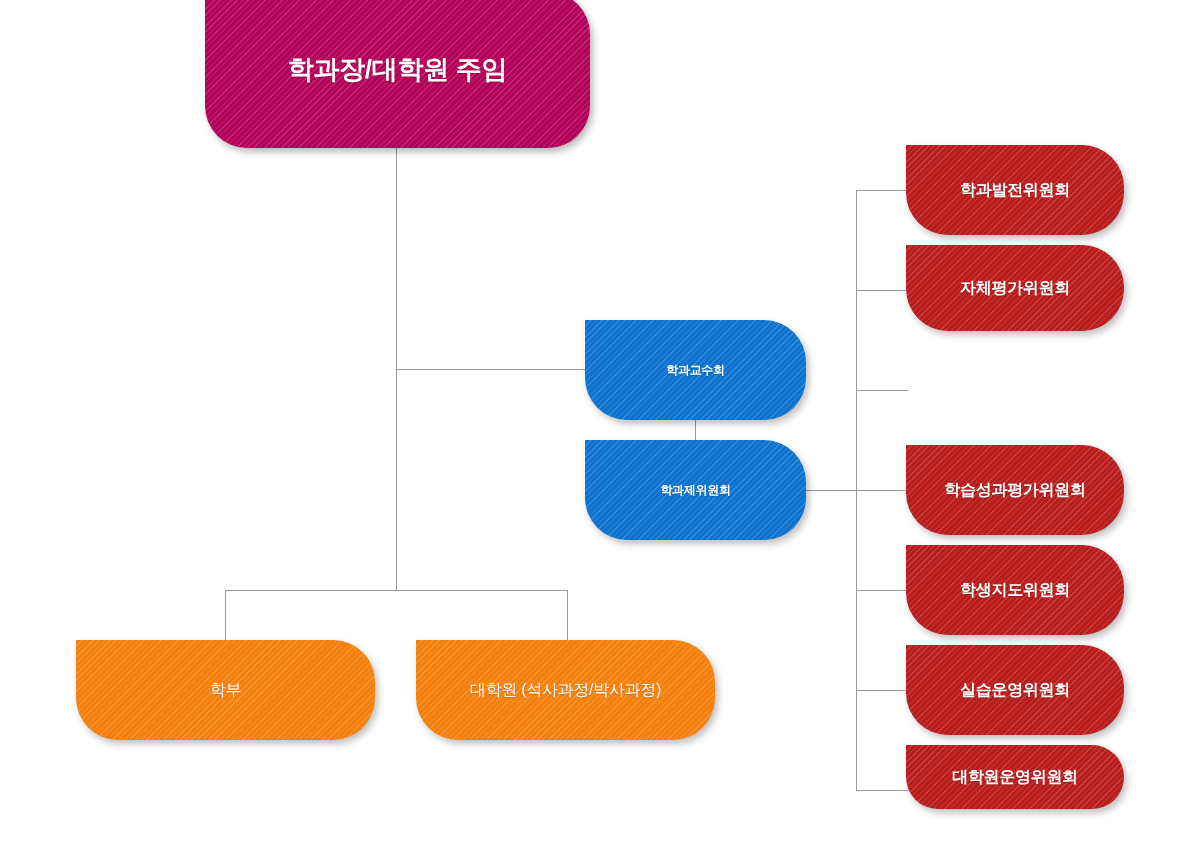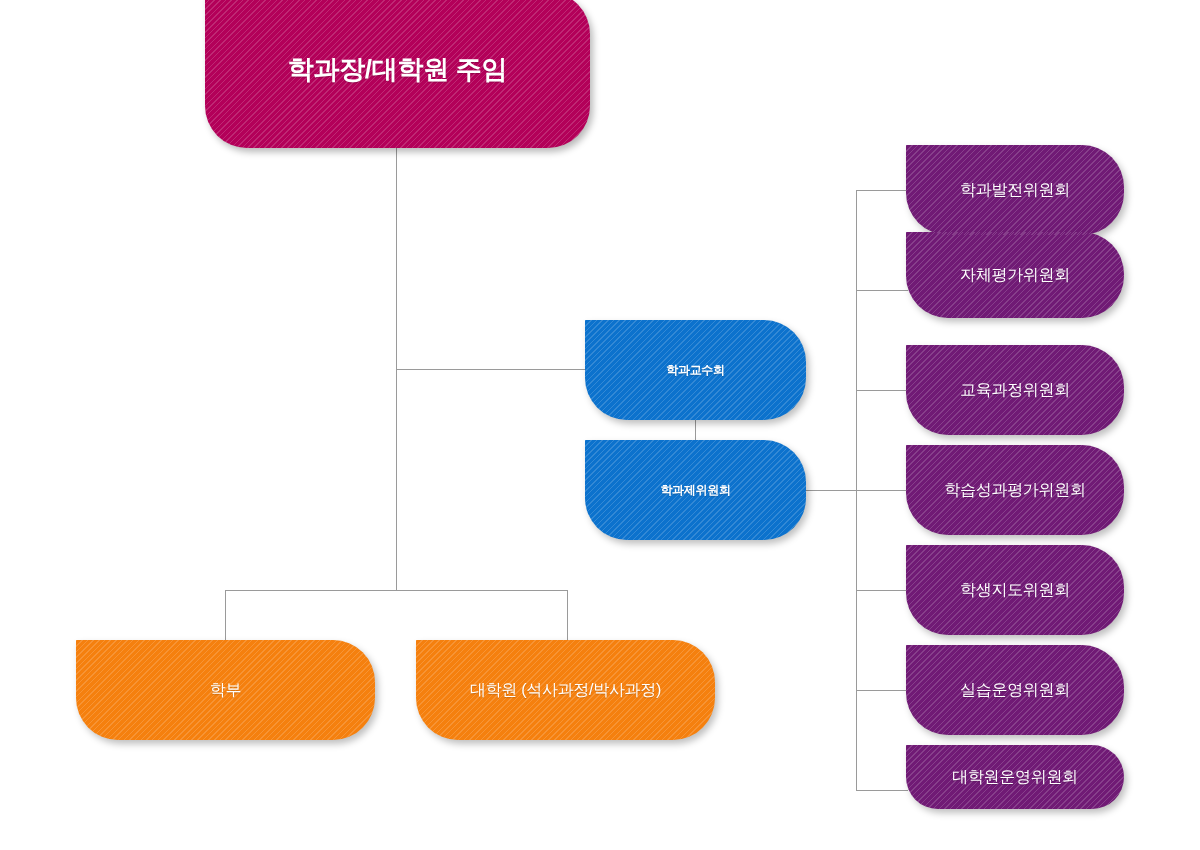--- a/index.html
+++ b/index.html
@@ -80,24 +80,24 @@
   .node-orange {
     background-color: #f5800e;
     border-radius: 0 42px 42px 42px;
     font-size: 16px;
     font-weight: normal;
     box-shadow: 3px 4px 7px rgba(0,0,0,0.25);
   }
 
   
   .node-tan {
-    background-color: #701a75;
+    background-color: #b91c1c;
     border-radius: 0 42px 42px 42px;
     font-size: 16px;
-    font-weight: normal;
+    font-weight: bold;
     box-shadow: 3px 4px 7px rgba(0,0,0,0.25);
   }
 </style>
 </head>
 <body>
 
 <div id="org-chart">
 
   <div class="line v" style="left:396px; top:148px; height:443px;"></div>
 
@@ -139,27 +139,24 @@
   </div>
 
   <div class="node node-orange" style="left:416px; top:640px; width:299px; height:100px;">
     <span class="label">대학원 (석사과정/박사과정)</span>
   </div>
 
   <div class="node node-tan" style="left:906px; top:145px; width:218px; height:90px;">
     <span class="label">학과발전위원회</span>
   </div>
 
-  <div class="node node-tan" style="left:906px; top:232px; width:218px; height:86px;">
+  <div class="node node-tan" style="left:906px; top:245px; width:218px; height:86px;">
     <span class="label">자체평가위원회</span>
   </div>
 
-  <div class="node node-tan" style="left:906px; top:345px; width:218px; height:90px;">
-    <span class="label">교육과정위원회</span>
-  </div>
 
   <div class="node node-tan" style="left:906px; top:445px; width:218px; height:90px;text-align:right;">
     <span class="label">학습성과평가위원회</span>
   </div>
 
   <div class="node node-tan" style="left:906px; top:645px; width:218px; height:90px;">
     <span class="label">실습운영위원회</span>
   </div>
 
   <div class="node node-tan" style="left:906px; top:545px; width:218px; height:90px;">

